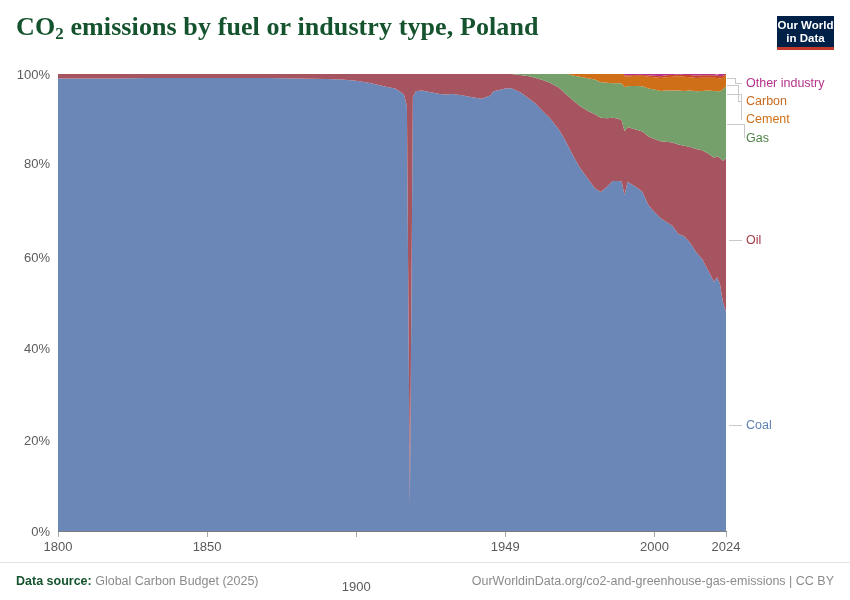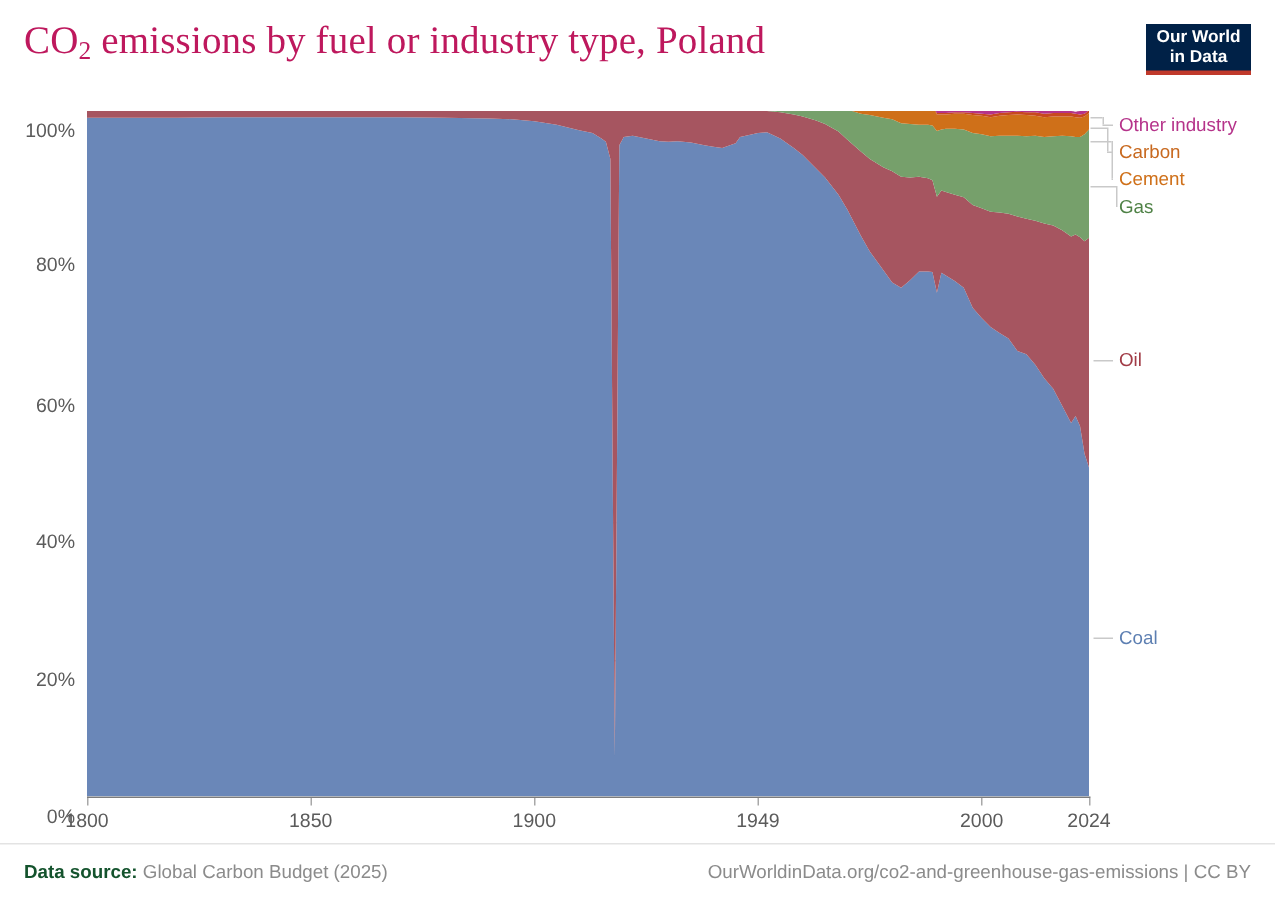--- a/index.html
+++ b/index.html
@@ -21,37 +21,37 @@
     position: absolute;
     left: 0; top: 0;
     width: 850px; height: 62px;
   }
   .chart-title {
     position: absolute;
     left: 16px;
     top: 12px;
     font-family: "Liberation Serif", serif;
     font-size: 26px;
-    font-weight: 400;
-    color: #be185d;
+    font-weight: 700;
+    color: #14532d;
     letter-spacing: 0.1px;
     white-space: nowrap;
   }
   .chart-title sub {
     font-size: 17px;
     vertical-align: baseline;
     position: relative;
     top: 4px;
   }
 
   .owid-logo {
     position: absolute;
     right: 16px;
     top: 16px;
-    width: 70px;
+    width: 57px;
     height: 34px;
     background: #002147;
     color: #ffffff;
     font-family: "Liberation Sans", sans-serif;
     font-size: 11.5px;
     font-weight: 700;
     line-height: 13px;
     text-align: center;
     padding-top: 3px;
     box-sizing: border-box;
@@ -82,21 +82,20 @@
   
   .y-axis { position: absolute; left: 0; top: 0; width: 58px; height: 481px; }
   .y-tick-label {
     position: absolute;
     right: 8px;
     font-size: 13px;
     color: #5b5b5b;
     text-align: left;
     transform: translateY(-50%);
     white-space: nowrap;
-    margin-top: 13px;
   }
   .gridline {
     position: absolute;
     left: 58px;
     width: 668px;
     height: 0;
     border-top: 1px dashed #d5d5d5;
   }
   .axis-line-y {
     position: absolute;
@@ -203,21 +202,21 @@
       <div class="gridline" style="top: 194.8px;"></div>
       <div class="gridline" style="top: 103.4px;"></div>
       <div class="gridline" style="top: 12px;"></div>
     </div>
   <div id="x-axis">
       <div class="x-tick" style="left: 58px;"></div>
       <div class="x-tick-label" style="left: 58px; text-align: center;">1800</div>
       <div class="x-tick" style="left: 207.107px;"></div>
       <div class="x-tick-label" style="left: 207.107px;">1850</div>
       <div class="x-tick" style="left: 356.214px;"></div>
-      <div class="x-tick-label" style="left: 356.214px;">1900</div>
+      <div class="x-tick-label" style="left: 356.214px; margin-top: 40px;">1900</div>
       <div class="x-tick" style="left: 505.321px;"></div>
       <div class="x-tick-label" style="left: 505.321px;">1949</div>
       <div class="x-tick" style="left: 654.429px;"></div>
       <div class="x-tick-label" style="left: 654.429px;">2000</div>
       <div class="x-tick" style="left: 726px;"></div>
       <div class="x-tick-label" style="left: 726px;">2024</div>
     </div>
 
   <div class="plot-area">
     <svg id="area-svg" width="668" height="457" viewBox="0 0 668 457" preserveAspectRatio="none">

